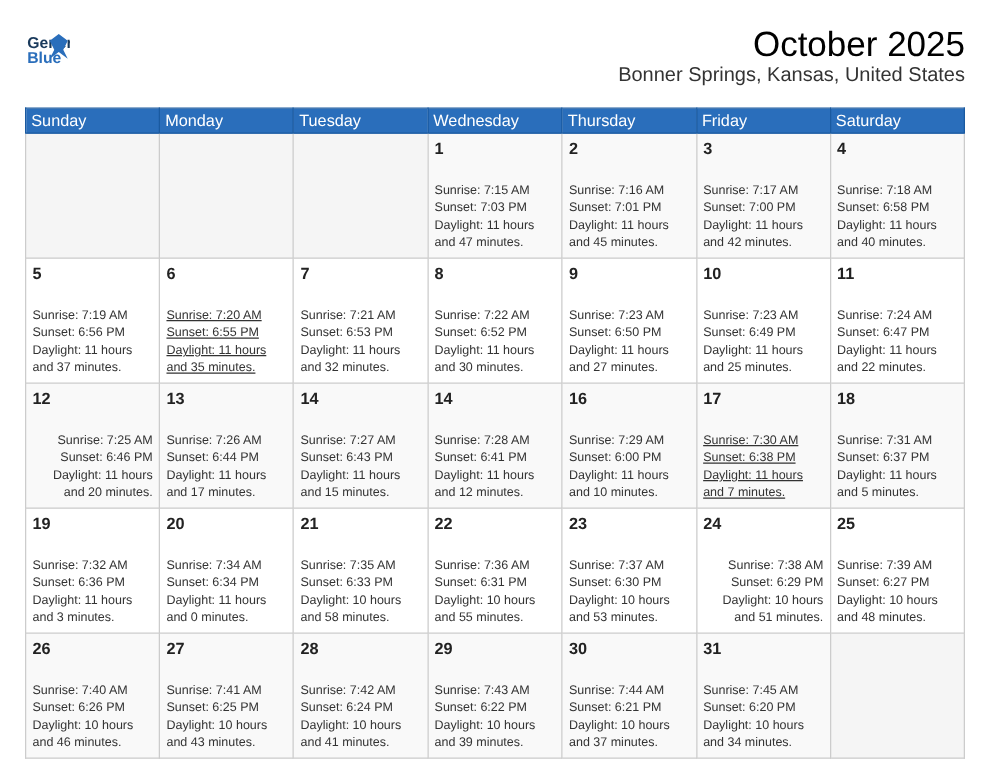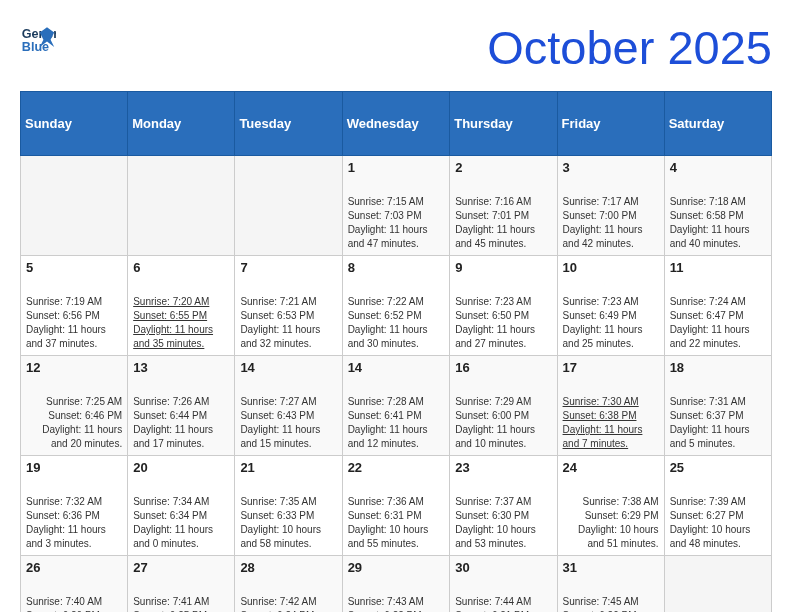--- a/index.html
+++ b/index.html
@@ -22,39 +22,39 @@
       gap: 4px;
     }
     .logo-icon {
       width: 36px;
       height: 36px;
     }
     .title-block {
       text-align: right;
     }
     .month-title {
-      font-size: 47px;
+      font-size: 28px;
       font-weight: normal;
-      color: #1d4ed8;
+      color: #000000;
     }
     .location {
       font-size: 16px;
       color: #333;
     }
     .calendar {
       width: 100%;
       border-collapse: collapse;
       border: 1px solid #ccc;
     }
     .calendar th {
       background: #2a6ebb;
       color: #fff;
       font-size: 13px;
-      font-weight: bold;
-      padding: 24px 4px;
+      font-weight: normal;
+      padding: 2px 4px;
       text-align: left;
       border: 1px solid #1a5aa0;
     }
     .calendar td {
       border: 1px solid #ccc;
       vertical-align: top;
       padding: 4px 5px;
       width: 108px;
       height: 88px;
       font-size: 10.5px;
@@ -88,20 +88,21 @@
 <div class="header">
   <div class="logo">
     <svg class="logo-icon" viewBox="0 0 40 40">
       <text x="2" y="20" font-size="14" font-weight="bold" fill="#1a3a5c">General</text>
       <text x="2" y="34" font-size="14" font-weight="bold" fill="#2a6ebb">Blue</text>
       <polygon points="30,8 38,14 34,22 38,30 30,24 22,30 26,22 22,14" fill="#2a6ebb"></polygon>
     </svg>
   </div>
   <div class="title-block">
     <div class="month-title">October 2025</div>
+    <div class="location">Bonner Springs, Kansas, United States</div>
   </div>
 </div>
 
 <table class="calendar">
   <thead>
     <tr>
     <th>Sunday</th>
         <th>Monday</th>
         <th>Tuesday</th>
         <th>Wednesday</th>

